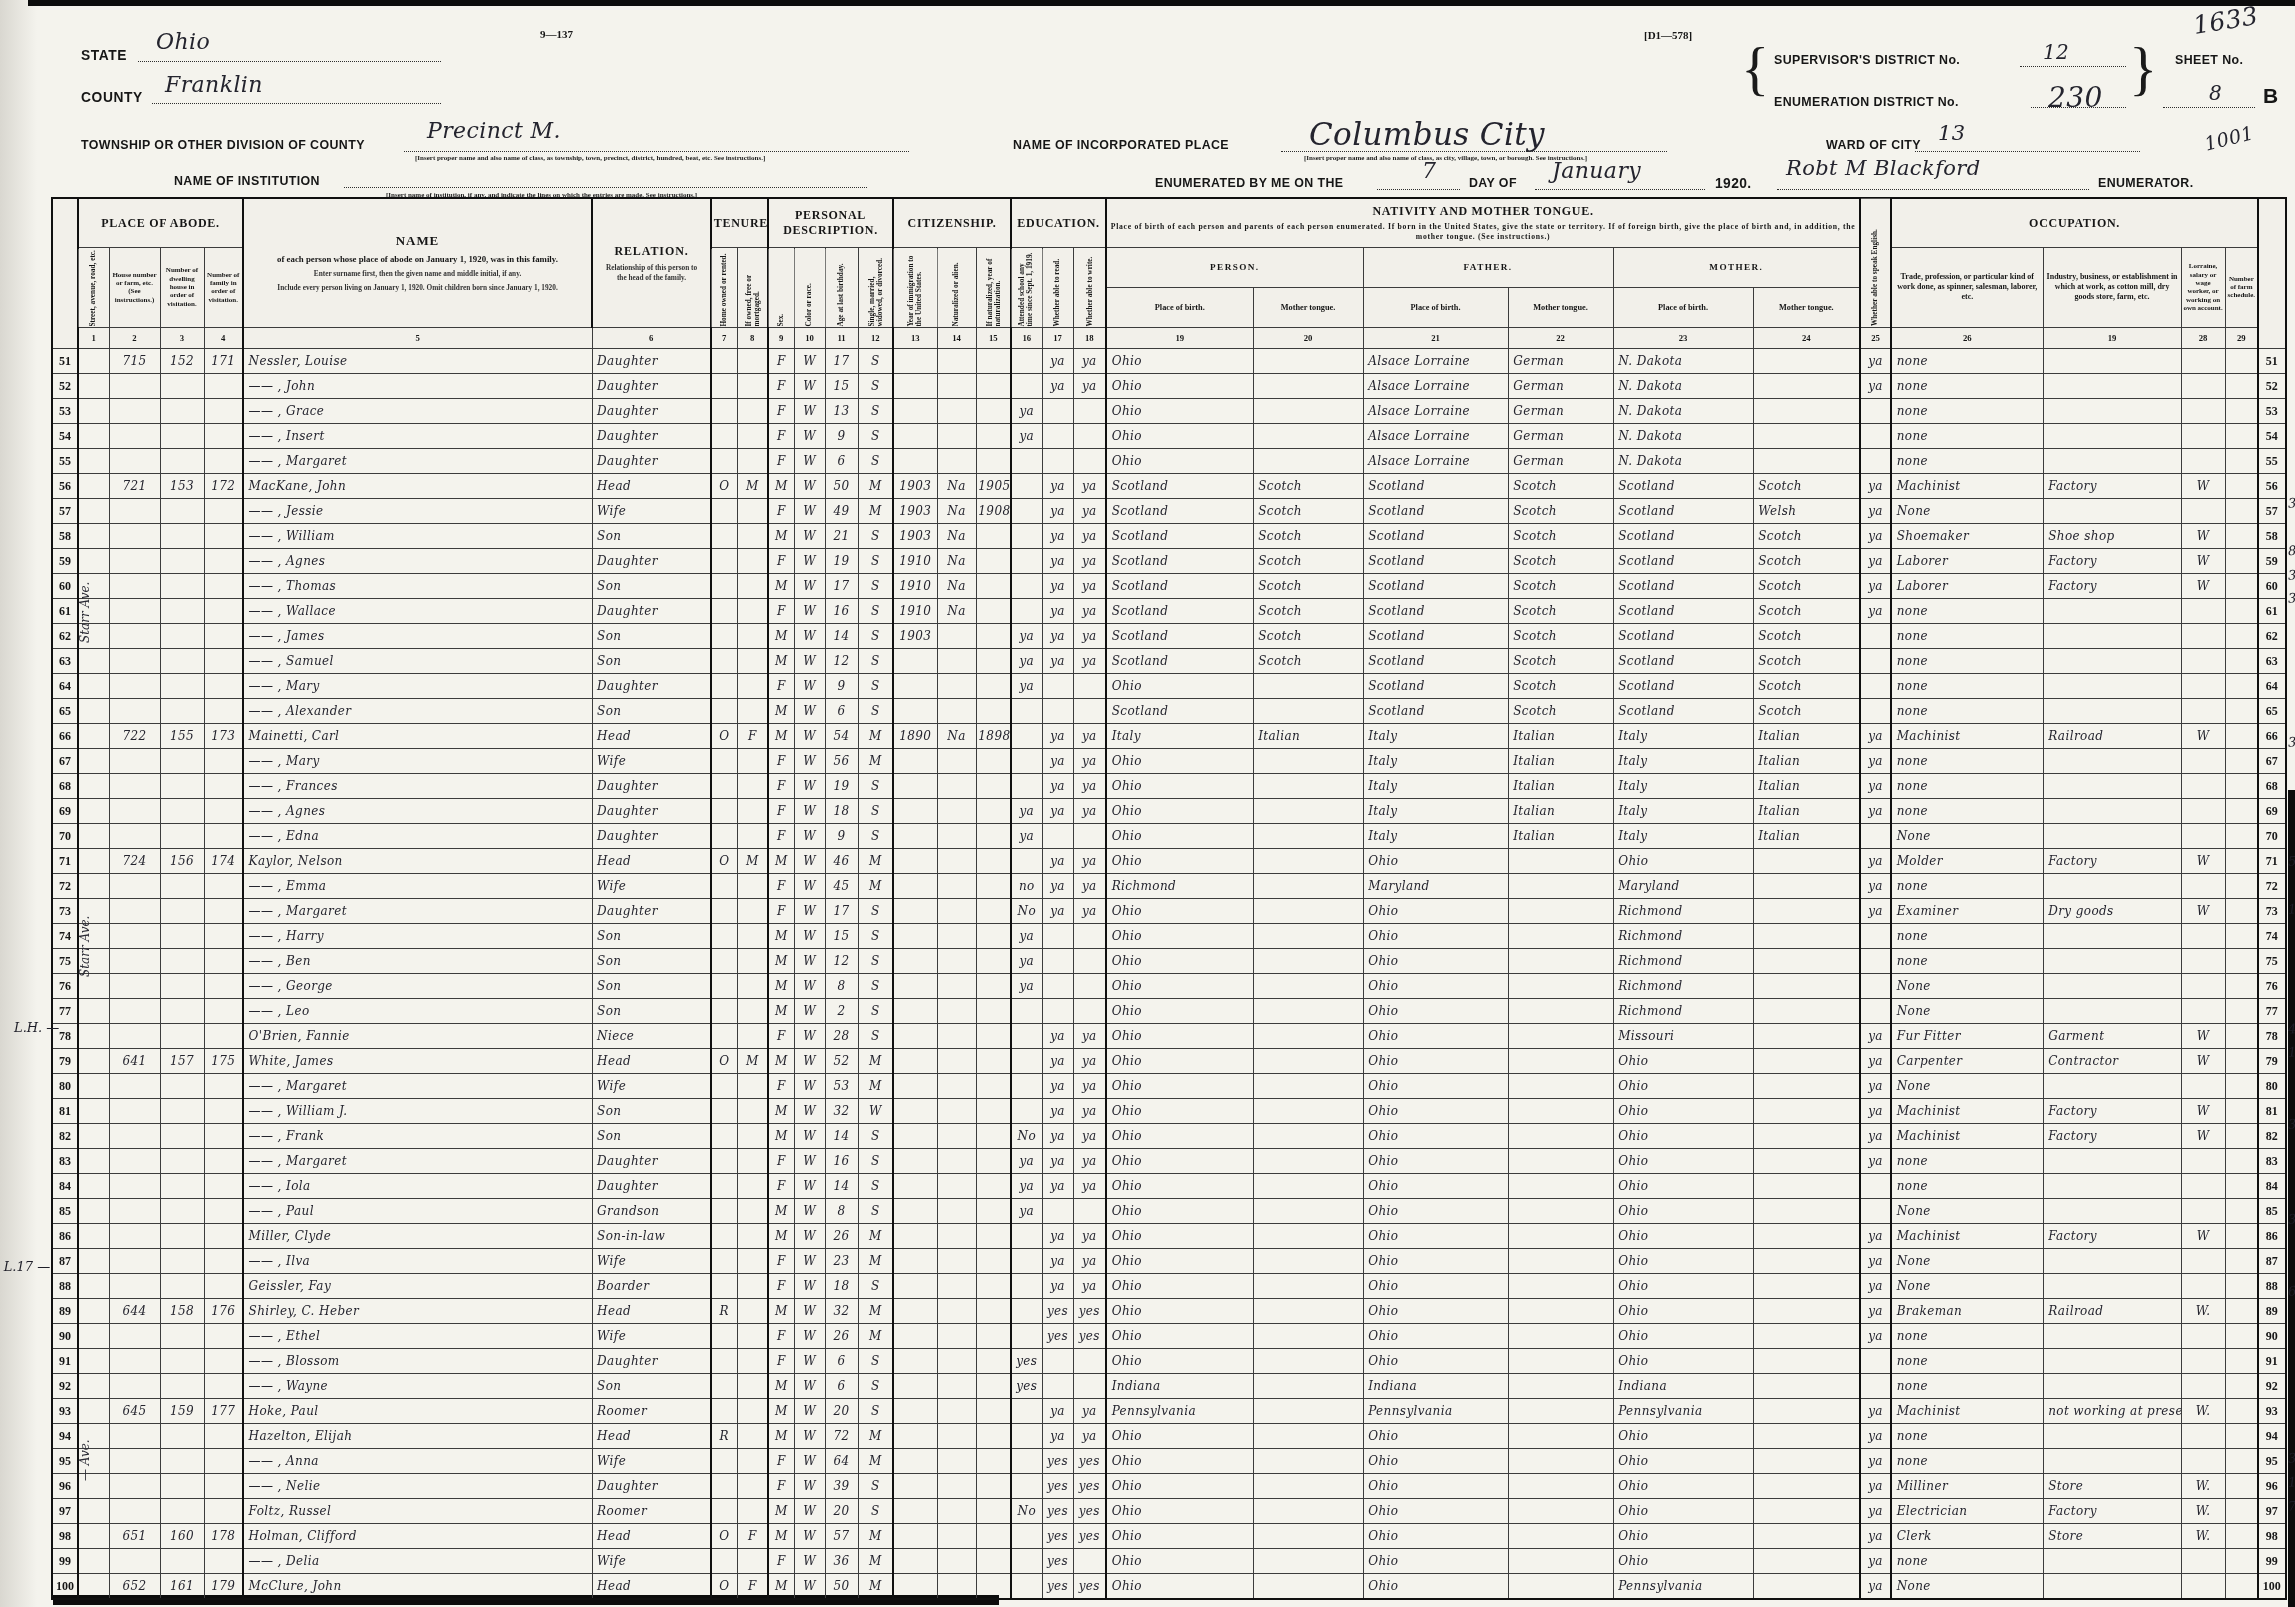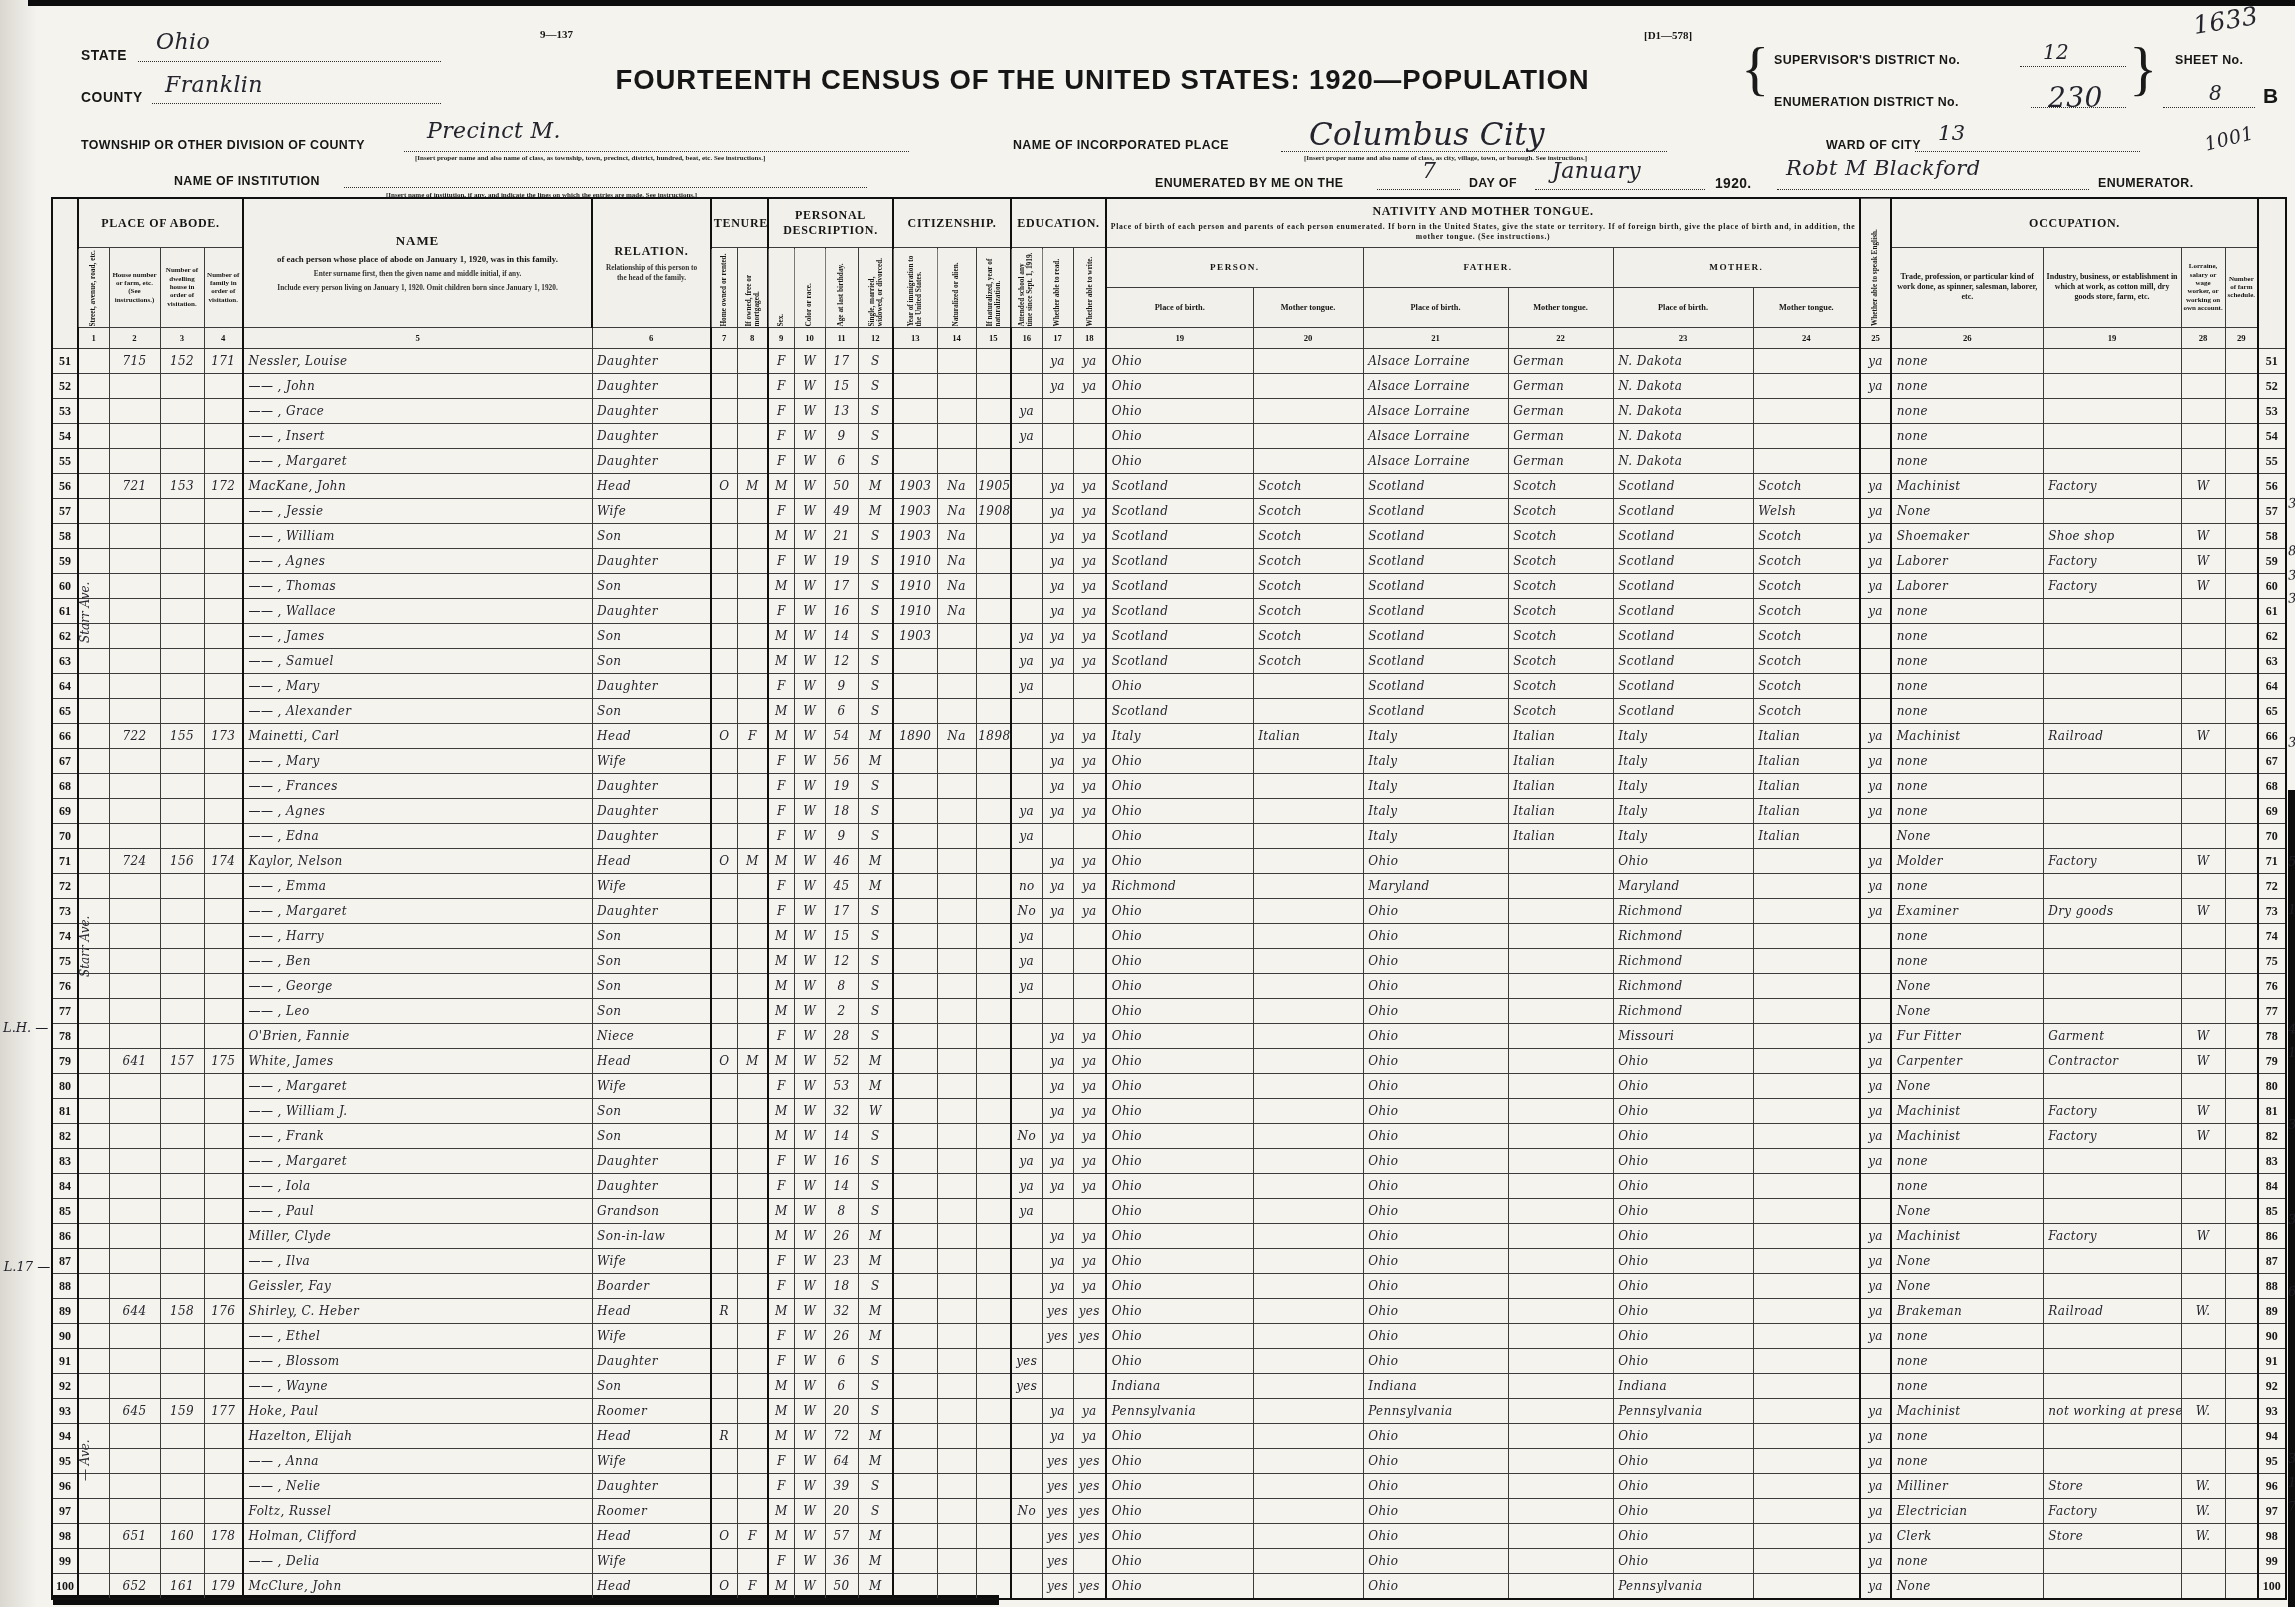--- a/index.html
+++ b/index.html
@@ -61,23 +61,20 @@
 
   <span class="abs serifb" style="left:540px;top:27.5px;font-size:11px">9—137</span>
 
 
   <span class="abs serifb" style="left:1644px;top:29px;font-size:11px">[D1—578]</span>
 
   <span class="abs plbl" style="left:81px;top:90px">COUNTY</span>
   <span class="abs hw" style="left:165px;top:72px;font-size:22px">Franklin</span>
   <div class="abs uline" style="left:152px;top:103px;width:289px"></div>
 
-  <div class="abs" style="left:588px;top:64px;width:1029px;text-align:center">
-    <span class="plbl" style="font-size:27.5px;letter-spacing:0.9px">FOURTEENTH CENSUS OF THE UNITED STATES: 1920—POPULATION</span>
-  </div>
 
   <span class="abs brace" style="left:1741px;top:39px">{</span>
   <span class="abs plbl2" style="left:1774px;top:53px">SUPERVISOR'S DISTRICT No.</span>
   <span class="abs hw" style="left:2043px;top:40px;font-size:20px">12</span>
   <div class="abs uline" style="left:2020px;top:66px;width:106px"></div>
   <span class="abs plbl2" style="left:1774px;top:95px">ENUMERATION DISTRICT No.</span>
   <span class="abs hw" style="left:2048px;top:81px;font-size:28px">230</span>
   <div class="abs uline" style="left:2031px;top:107px;width:95px"></div>
   <span class="abs brace" style="left:2129px;top:39px">}</span>
 
@@ -1905,18 +1902,18 @@
 <span class="rmargin" style="left: 2288px; top: 853px;">576</span>
 <span class="rmargin" style="left: 2288px; top: 901px;">196</span>
 <span class="rmargin" style="left: 2288px; top: 1020px;">400 69th</span>
 <span class="rmargin" style="left: 2288px; top: 1044px;">148</span>
 <span class="rmargin" style="left: 2288px; top: 1116px;">362</span>
 <span class="rmargin" style="left: 2288px; top: 1211px;">362</span>
 <span class="rmargin" style="left: 2288px; top: 1283px;">632</span>
 <span class="rmargin" style="left: 2288px; top: 1450px;">382</span>
 <span class="rmargin" style="left: 2288px; top: 1474px;">157</span>
 <span class="rmargin" style="left: 2288px; top: 1498px;">707</span>
-<span class="lmargin" style="left: 3px; top: 1020px;">L.H.  —</span>
+<span class="lmargin" style="left: 14px; top: 1020px;">L.H.  —</span>
 <span class="lmargin" style="left: 3.7px; top: 1259px;">L.17  —</span>
 <div class="street" style="left: 78px; top: 493px; height: 239px; width: 26px;">Starr Ave.</div>
 <div class="street" style="left: 78px; top: 851px; height: 191px; width: 26px;">Starr Ave.</div>
 <div class="street" style="left: 78px; top: 1377px; height: 167px; width: 26px;">— Ave.</div>
 
 
 </body></html>

